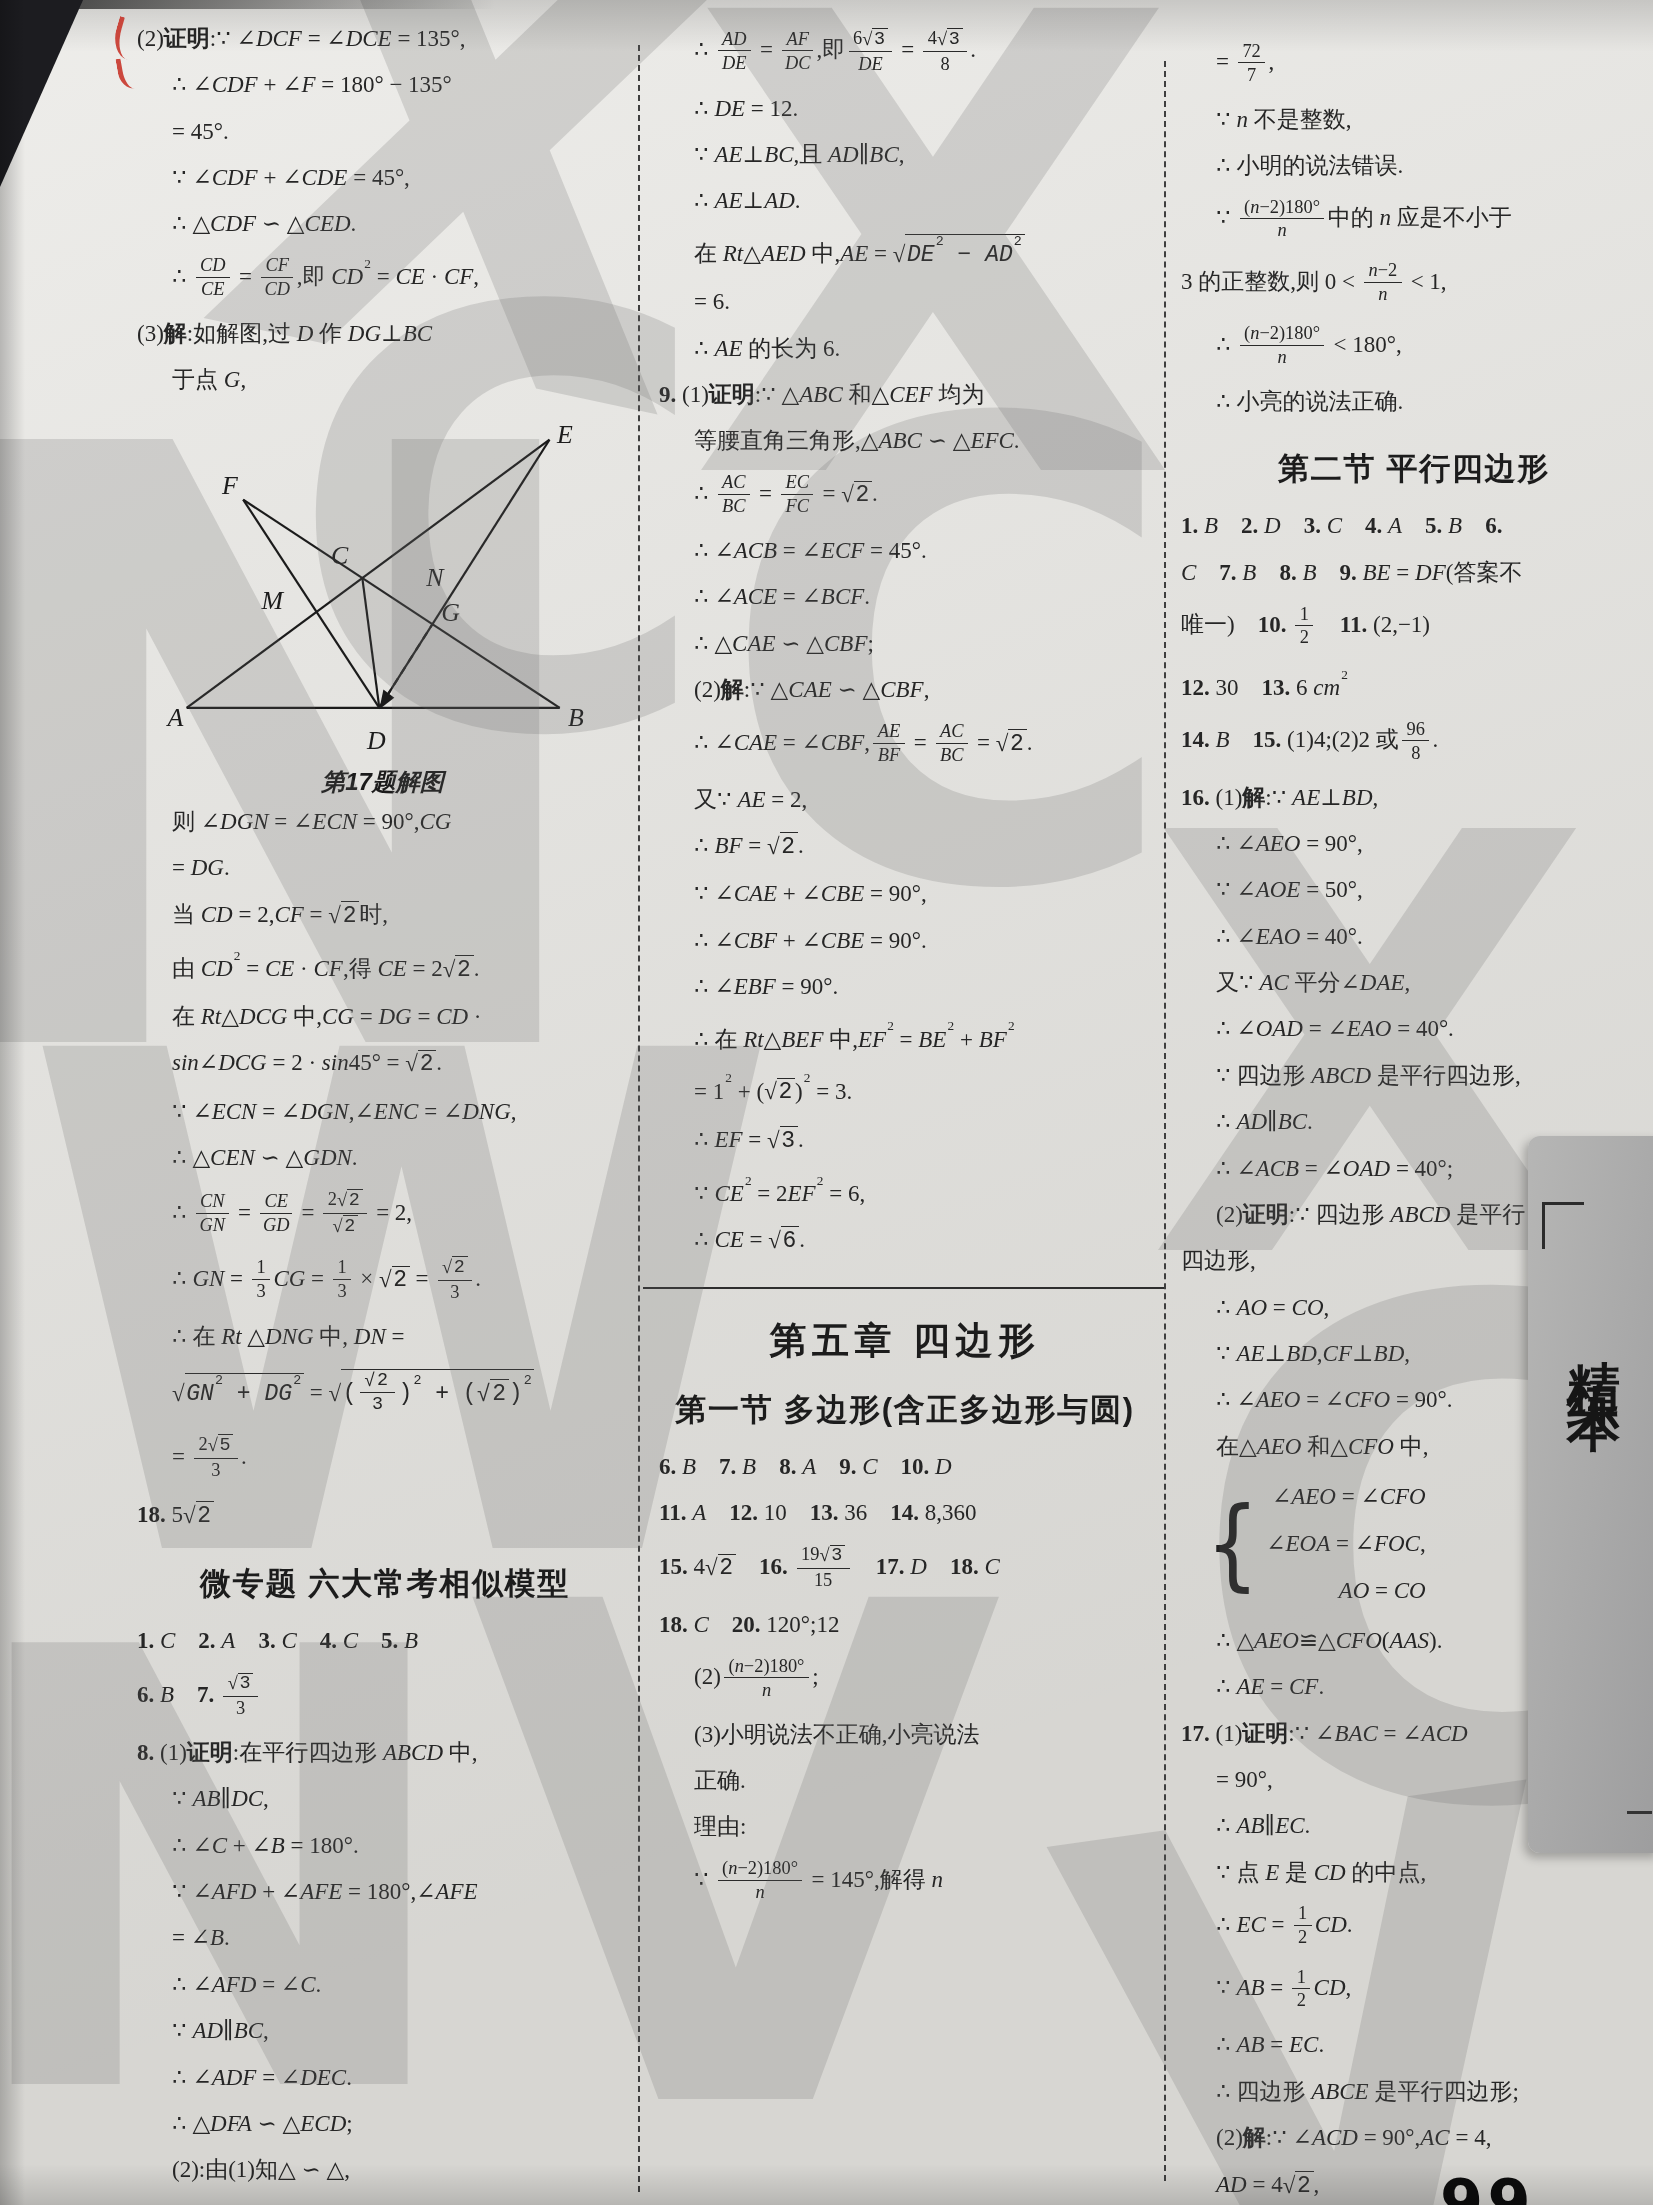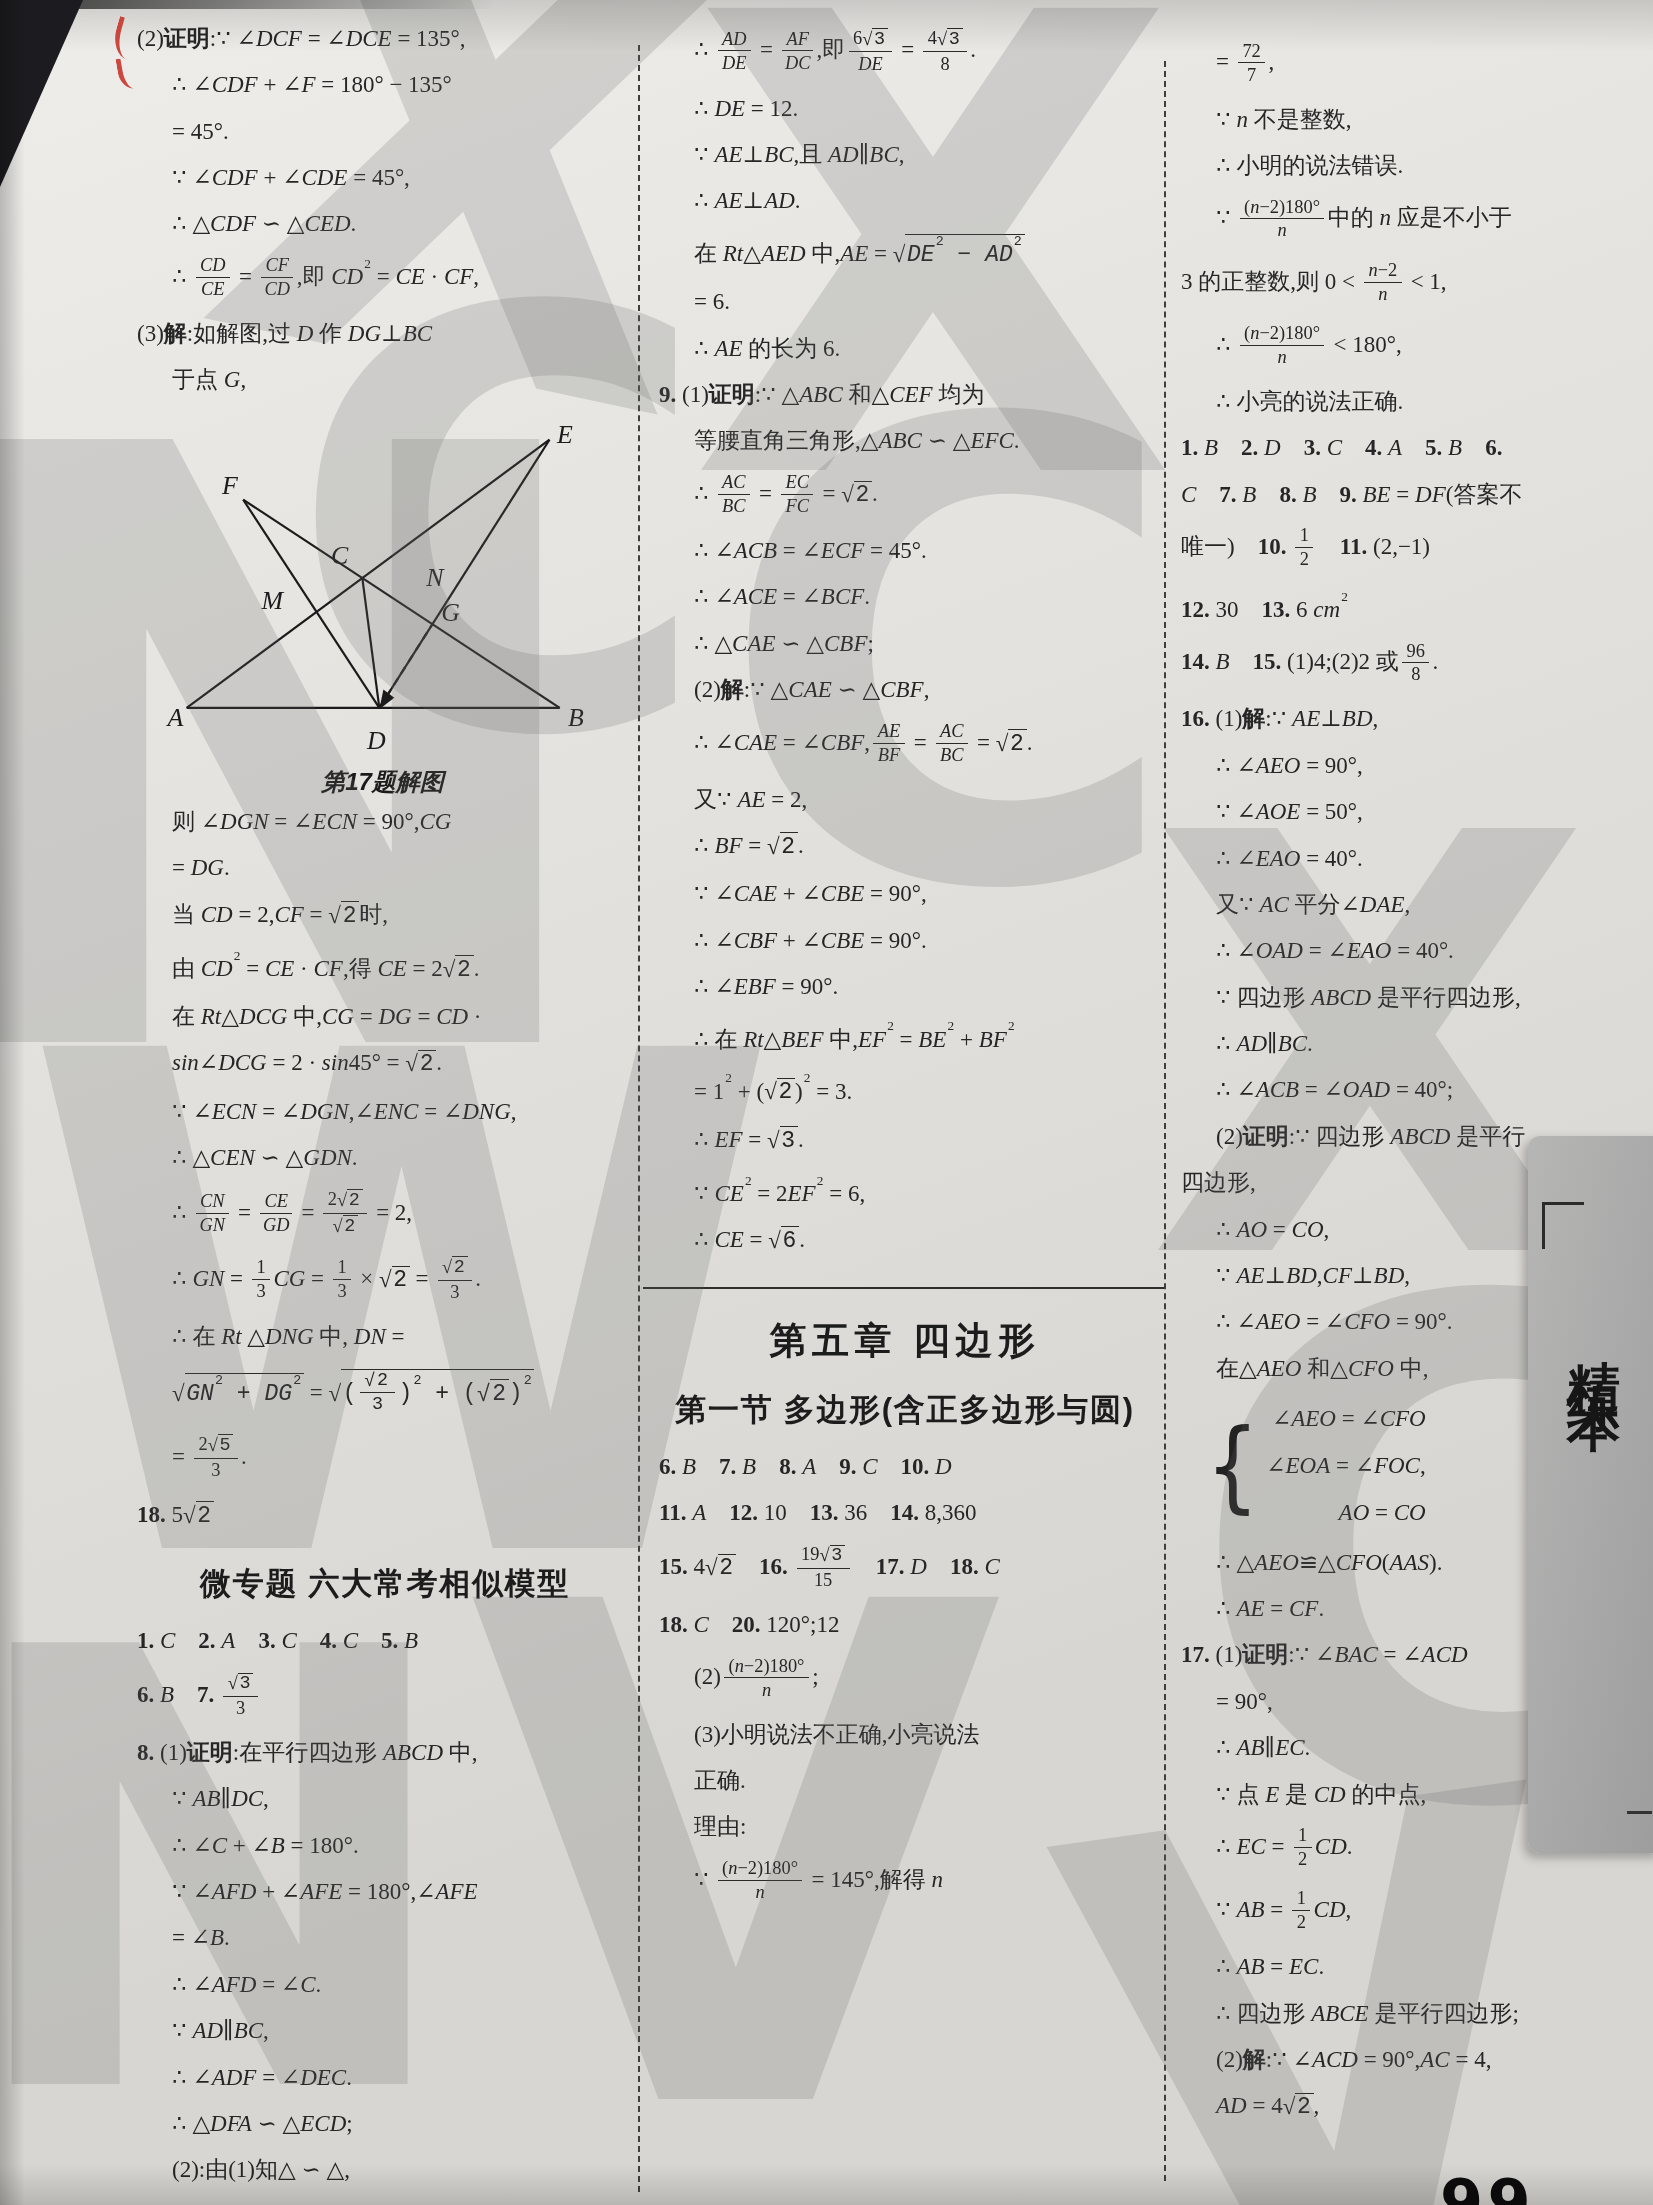--- a/index.html
+++ b/index.html
@@ -252,20 +252,21 @@
       </span>中的 <i>n</i> 应是不小于</div>
     <div class="ln flush">3 的正整数,则 0 &lt; <span class="frac">
         <span class="num"><i>n</i>−2</span>
         <span class="den"><i>n</i></span>
       </span> &lt; 1,</div>
     <div class="ln">∴ <span class="frac">
         <span class="num">(<i>n</i>−2)180°</span>
         <span class="den"><i>n</i></span>
       </span> &lt; 180°,</div>
     <div class="ln">∴ 小亮的说法正确.</div>
+    <div class="hd lvl2">第二节 平行四边形</div>
     <div class="ln flush"><b>1.</b> <i>B</i> <b>2.</b> <i>D</i> <b>3.</b> <i>C</i> <b>4.</b> <i>A</i> <b>5.</b> <i>B</i> <b>6.</b></div>
     <div class="ln flush"><i>C</i> <b>7.</b> <i>B</i> <b>8.</b> <i>B</i> <b>9.</b> <i>BE</i> = <i>DF</i>(答案不</div>
     <div class="ln flush">唯一) <b>10.</b> <span class="frac">
         <span class="num">1</span>
         <span class="den">2</span>
       </span> <b>11.</b> (2,−1)</div>
     <div class="ln flush"><b>12.</b> 30 <b>13.</b> 6 <i>cm</i><sup>2</sup></div>
     <div class="ln flush"><b>14.</b> <i>B</i> <b>15.</b> (1)4;(2)2 或<span class="frac">
         <span class="num">96</span>
         <span class="den">8</span>

